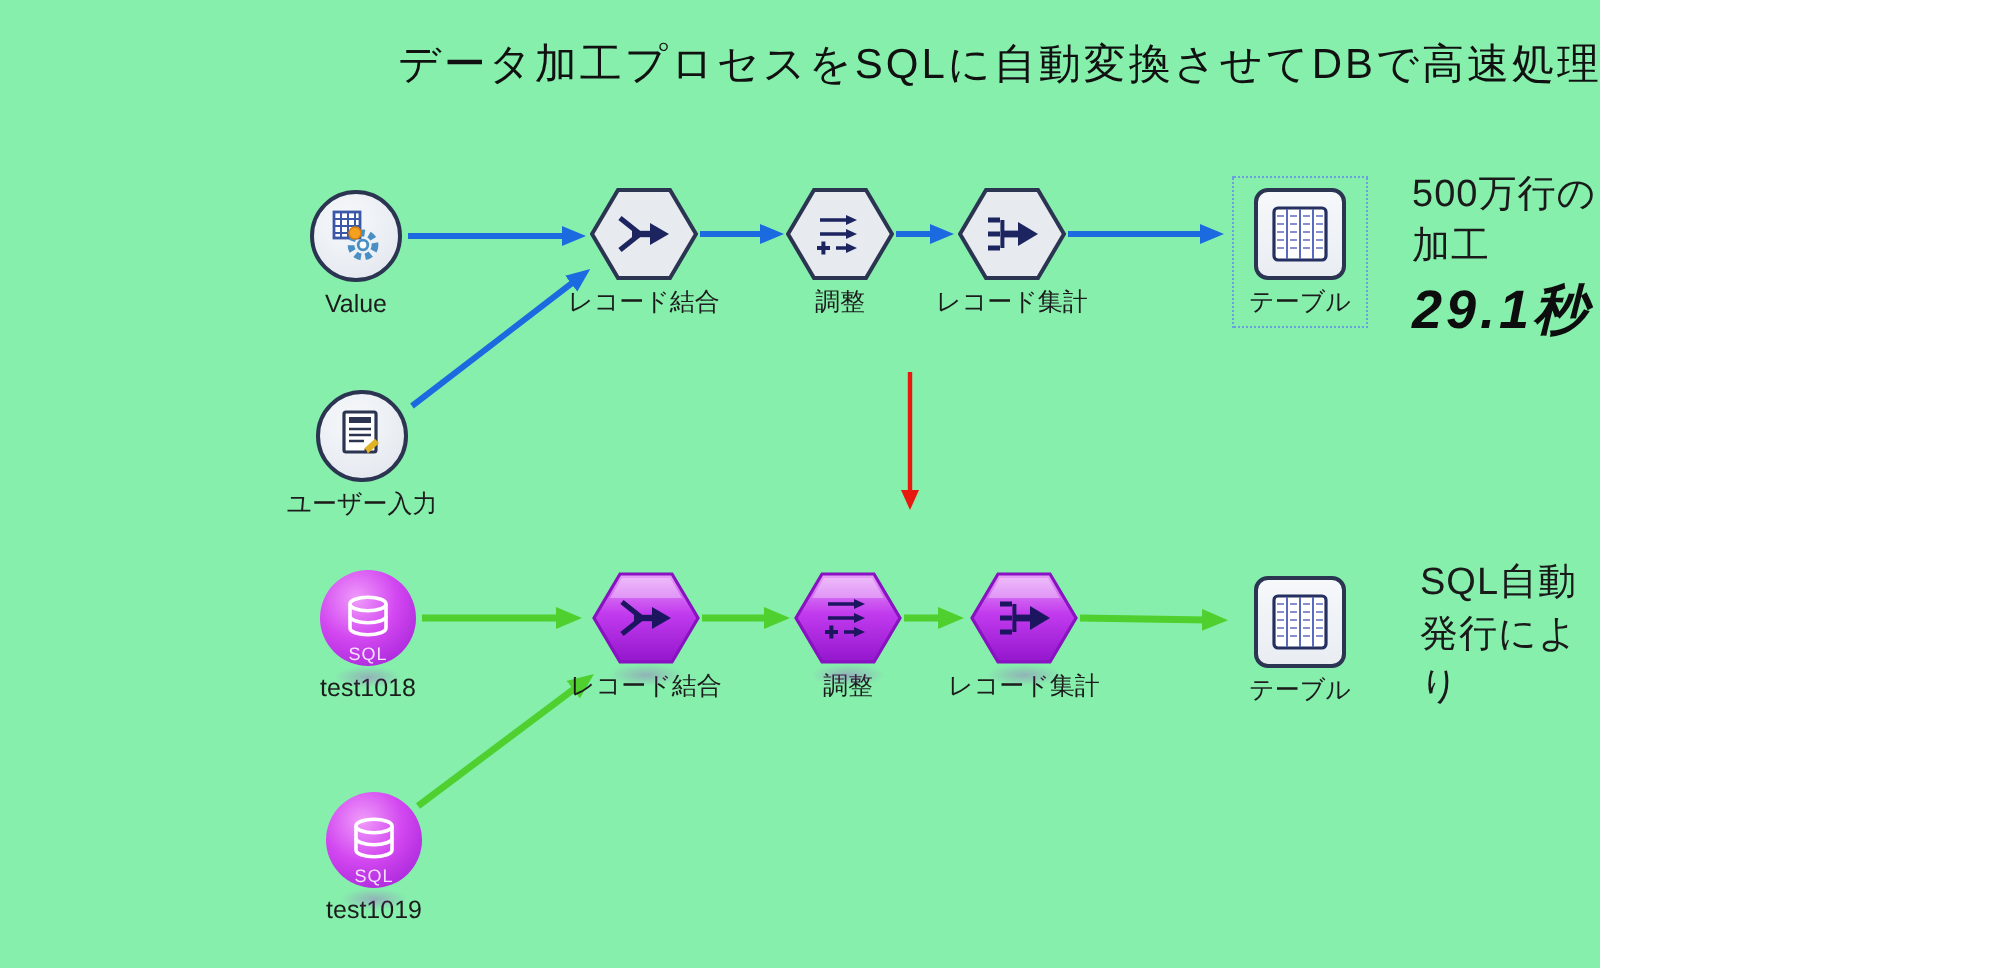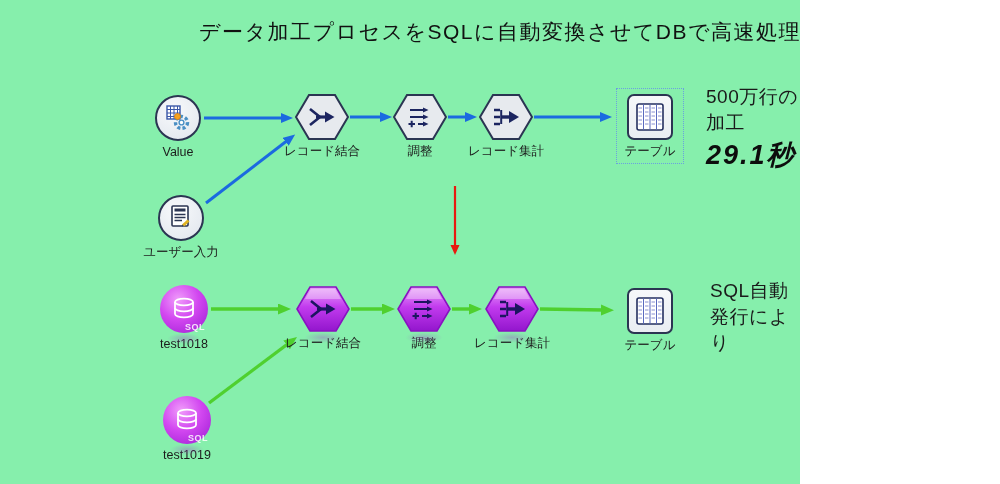--- a/index.html
+++ b/index.html
@@ -19,22 +19,22 @@
   .circle-body{width:46px;height:46px;border-radius:50%;border:2px solid var(--node-border);
                background:radial-gradient(circle at 40% 32%, #f7f9fb 0%, #e7ebf1 70%, #dde3ea 100%);
                display:flex;align-items:center;justify-content:center;box-sizing:border-box;}
   .purple-body{position:relative;width:48px;height:48px;border-radius:50%;
                background:radial-gradient(circle at 38% 30%, #f09bfb 0%, #d247f0 45%, #9a1bd2 100%);
                display:flex;flex-direction:column;align-items:center;justify-content:center;}
   .purple-body::after,.hex-purple-wrap::after{content:"";position:absolute;top:99%;left:15%;width:70%;height:11px;
                background:radial-gradient(ellipse at center, rgba(170,40,210,.30), rgba(170,40,210,0) 70%);}
   .hex-wrap{position:relative;width:54px;height:46px;}
   .hex-icon{position:absolute;left:50%;top:50%;transform:translate(-50%,-50%);}
-  .sql-text{position:absolute;left:11px;bottom:1px;width:100%;text-align:center;
-            font-size:9px;font-weight:700;color:rgba(255,255,255,.85);letter-spacing:.5px;}
+  .sql-text{position:absolute;left:0;bottom:1px;width:100%;text-align:center;
+            font-size:9px;font-weight:400;color:rgba(255,255,255,.85);letter-spacing:.5px;}
   .table-body{width:46px;height:46px;border-radius:7px;border:2.5px solid var(--node-border);
               background:linear-gradient(#f6f8fa,#e9edf2);display:flex;align-items:center;justify-content:center;
               box-sizing:border-box;}
   .selected-box{position:absolute;z-index:2;border:1.5px dotted #6aa0e0;
                 display:flex;flex-direction:column;align-items:center;padding:5px 0 4px 0;}
   .result{position:absolute;z-index:2;}
   .result-caption{font-size:19px;color:#1a1a1a;letter-spacing:.5px;}
   .result-time{font-size:27px;font-weight:700;color:#0d0d0d;letter-spacing:2px;margin-top:1px;font-style:italic;}
   .result-time.red{color:var(--accent-red);}
 </style>

